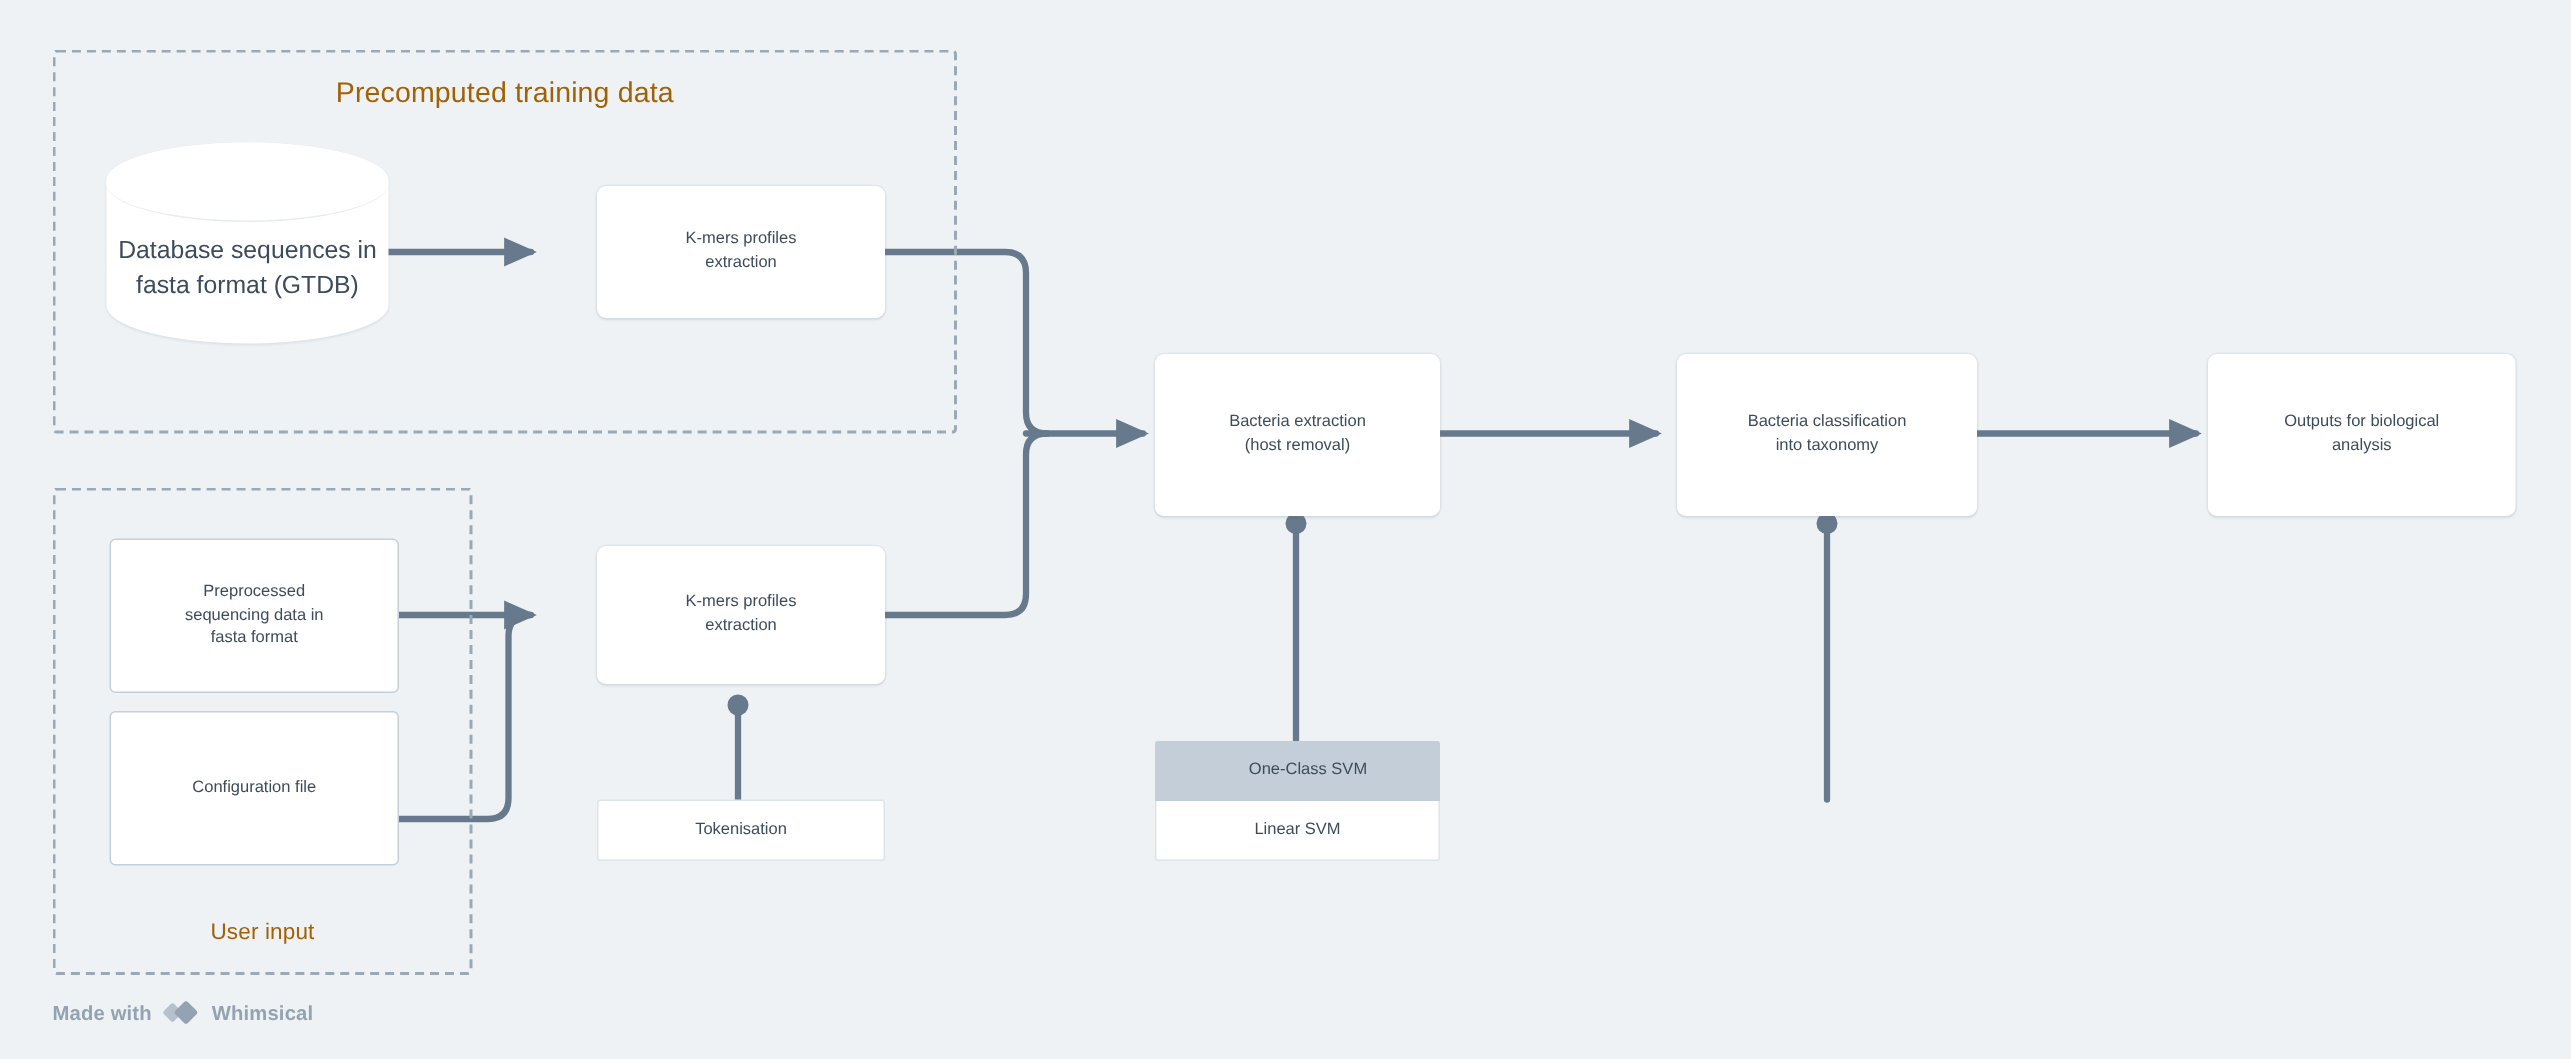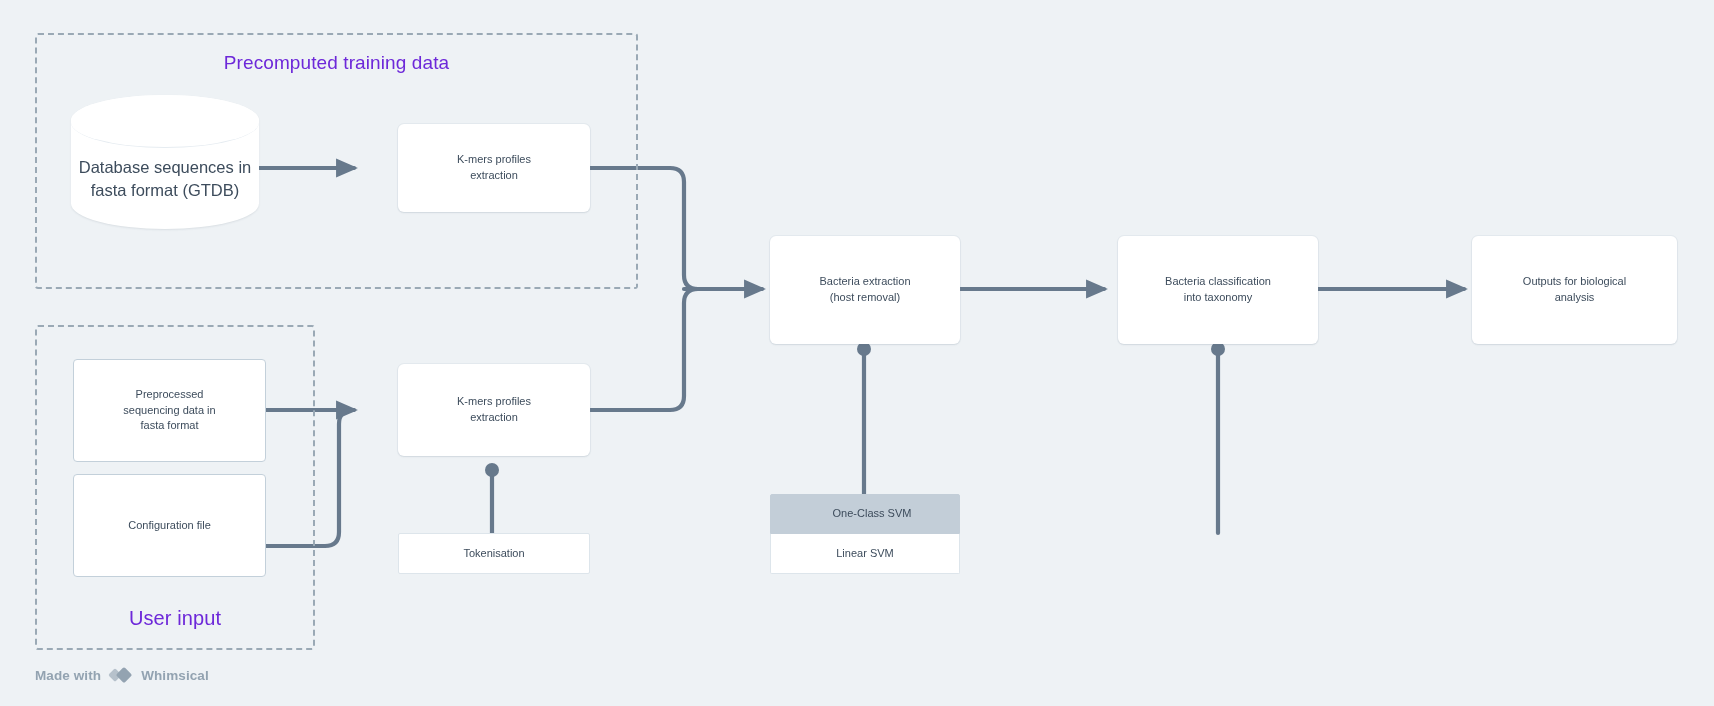--- a/index.html
+++ b/index.html
@@ -19,21 +19,21 @@
   .group{
     position:absolute;
     border:2px dashed #9aa9b5;
     border-radius:3px;
     box-sizing:border-box;
   }
   .group-label{
     position:absolute;
     width:100%;
     text-align:center;
-    color:#6d28d9;
+    color:#a16207;
     font-size:19px;
     letter-spacing:.1px;
   }
 
   
   .node{
     position:absolute;
     box-sizing:border-box;
     display:flex;align-items:center;justify-content:center;
     text-align:center;
@@ -147,21 +147,21 @@
       <circle cx="864" cy="349" r="7"></circle>
       <circle cx="1218" cy="349" r="7"></circle>
     </g>
   </svg>
 
   <div class="group" style="left:35px;top:33px;width:603px;height:256px;">
     <div class="group-label" style="top:17px;">Precomputed training data</div>
   </div>
 
   <div class="group" style="left:35px;top:325px;width:280px;height:325px;">
-    <div class="group-label" style="bottom:18px;font-size:20px;">User input</div>
+    <div class="group-label" style="bottom:18px;font-size:15px;">User input</div>
   </div>
 
   <div class="cylinder" style="left:71px;top:95px;width:188px;height:134px;">
     <span class="cyl-top"></span>
     <span class="cyl-text">
       <span>Database sequences in</span><br>
       <span>fasta format (GTDB)</span>
     </span>
   </div>
 

